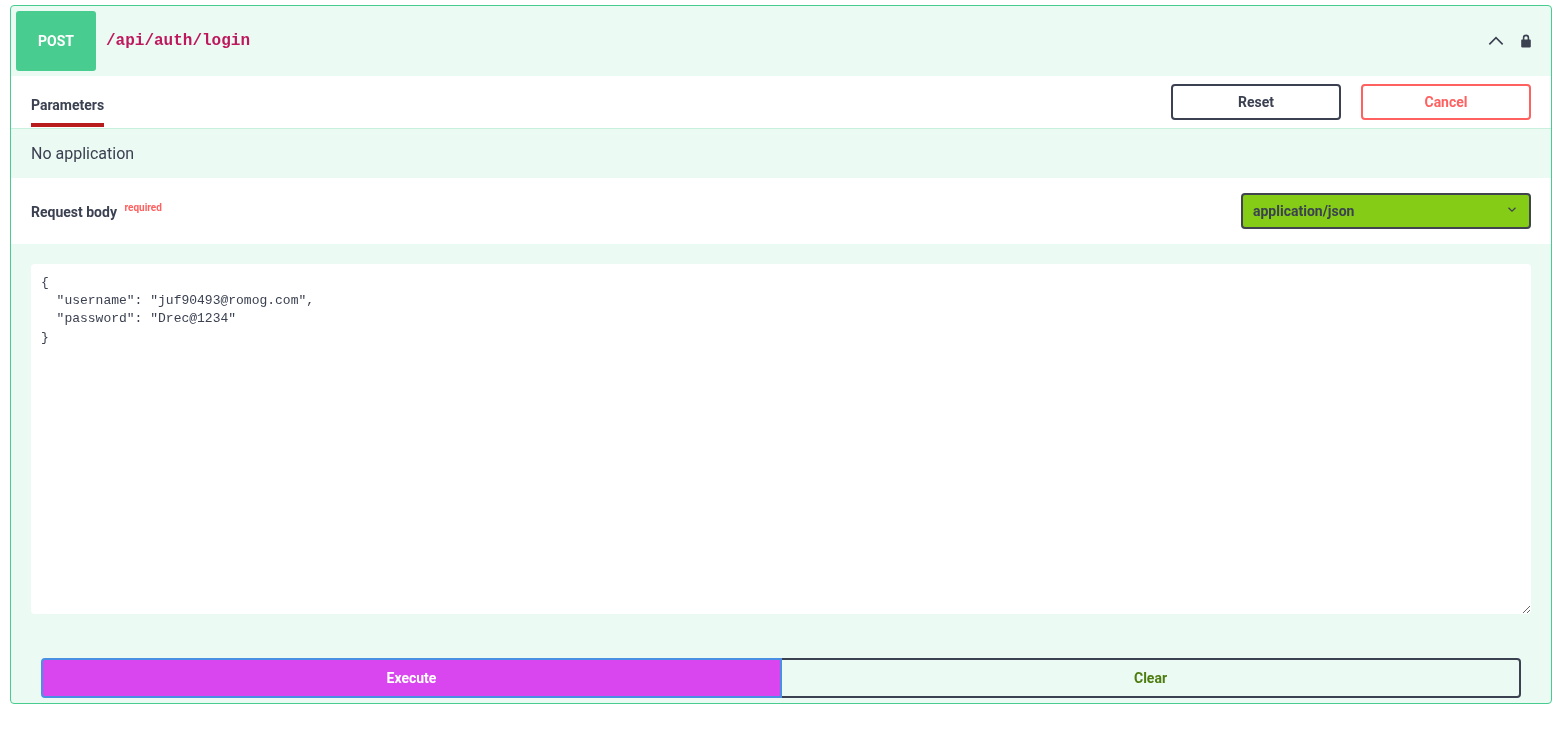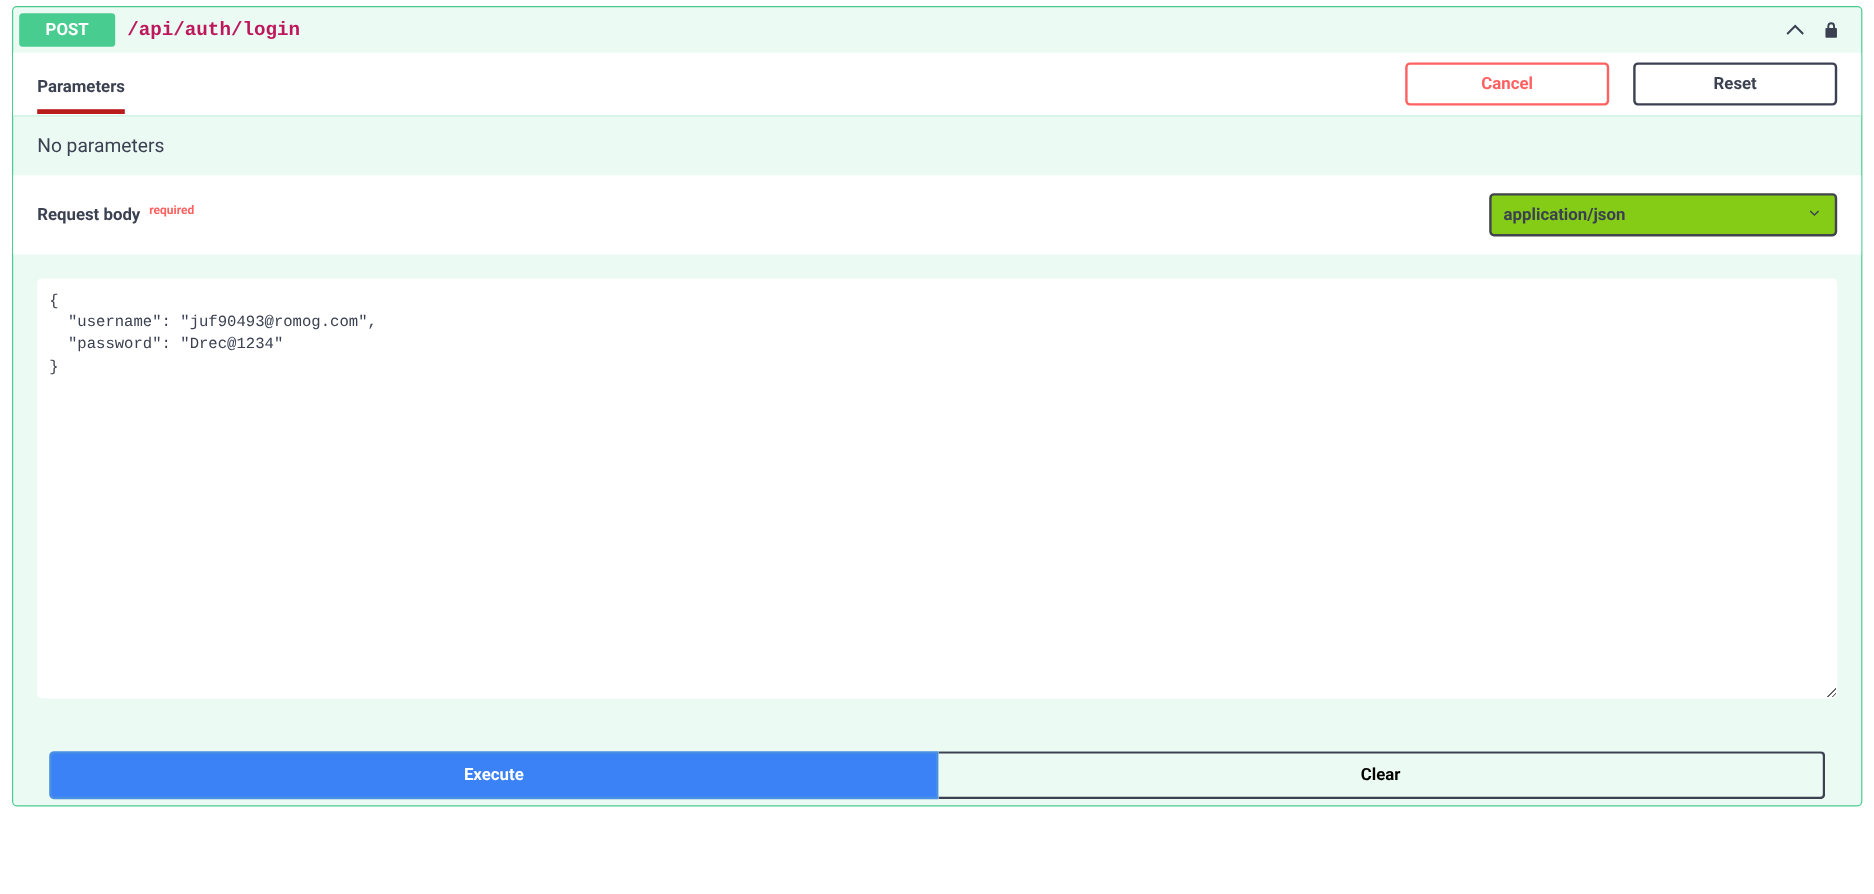--- a/index.html
+++ b/index.html
@@ -23,21 +23,21 @@
       display: flex;
       align-items: center;
       padding: 5px;
       position: relative;
     }
     .method-badge {
       background: #49cc90;
       color: #fff;
       font-weight: 700;
       font-size: 14px;
-      padding: 6px 15px;
+      padding: 22px 15px;
       border-radius: 3px;
       min-width: 80px;
       text-align: center;
       font-family: -apple-system, BlinkMacSystemFont, "Segoe UI", Roboto, sans-serif;
     }
     .path-text {
       font-family: "SFMono-Regular", Menlo, Monaco, Consolas, "Liberation Mono", "Courier New", monospace;
       font-size: 16px;
       font-weight: 600;
       color: #be185d;
@@ -184,34 +184,34 @@
       outline: none;
       line-height: 1.4;
     }
     .action-row {
       display: flex;
       padding: 20px 30px 5px 30px;
       gap: 0;
     }
     .btn-execute {
       flex: 1;
-      background: #3b82f6;
+      background: #d946ef;
       color: #fff;
       border: 2px solid #4990e2;
       font-size: 14px;
       font-weight: 700;
       padding: 10px 0;
       border-radius: 4px 0 0 4px;
       cursor: pointer;
       font-family: inherit;
     }
     .btn-clear {
       flex: 1;
       background: transparent;
-      color: #000000;
+      color: #4d7c0f;
       border: 2px solid #3b4151;
       border-left: none;
       font-size: 14px;
       font-weight: 700;
       padding: 10px 0;
       border-radius: 0 4px 4px 0;
       cursor: pointer;
       font-family: inherit;
     }
   </style>
@@ -233,26 +233,26 @@
         <svg viewBox="0 0 20 20" width="16" height="16">
             <path d="M15 8h-1V6a4 4 0 0 0-8 0v2H5a1 1 0 0 0-1 1v8a1 1 0 0 0 1 1h10a1 1 0 0 0 1-1V9a1 1 0 0 0-1-1zM8 6a2 2 0 1 1 4 0v2H8V6z"></path>
           </svg>
       </span>
     </div>
   </div>
 
   <div class="tab-header">
     <div class="tab-title">Parameters</div>
     <div class="tab-buttons">
+      <button class="btn btn-reset">Reset</button>
       <button class="btn btn-cancel">Cancel</button>
-      <button class="btn btn-reset">Reset</button>
     </div>
   </div>
 
-  <div class="no-params">No parameters</div>
+  <div class="no-params">No application</div>
 
   <div class="request-body-header">
     <span class="request-body-title">
       <span>Request body</span>
       <span class="required-badge">required</span>
     </span>
     <div class="content-type-select-wrap">
       <select class="content-type-select">
         <option>application/json</option>
       </select>

